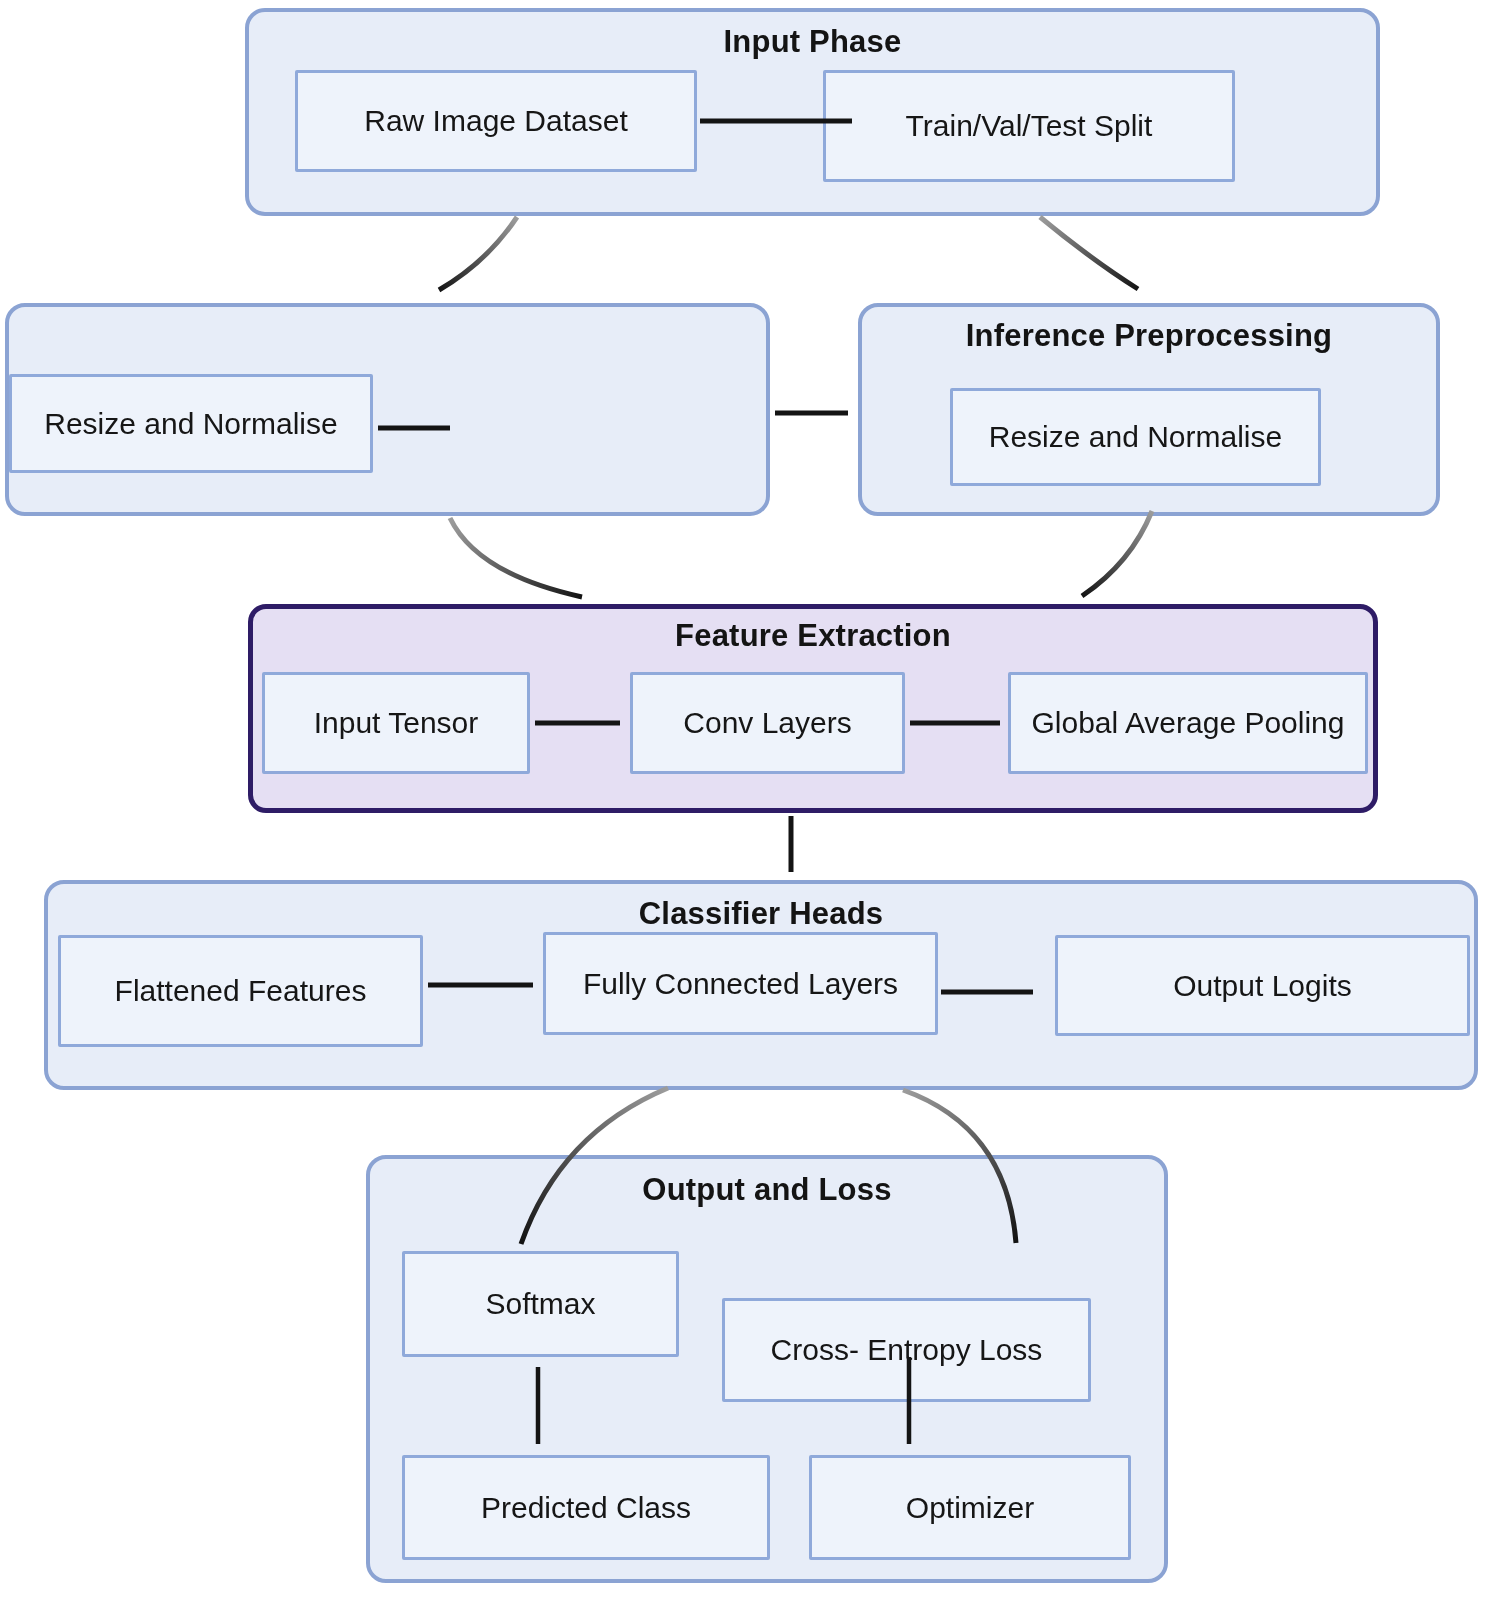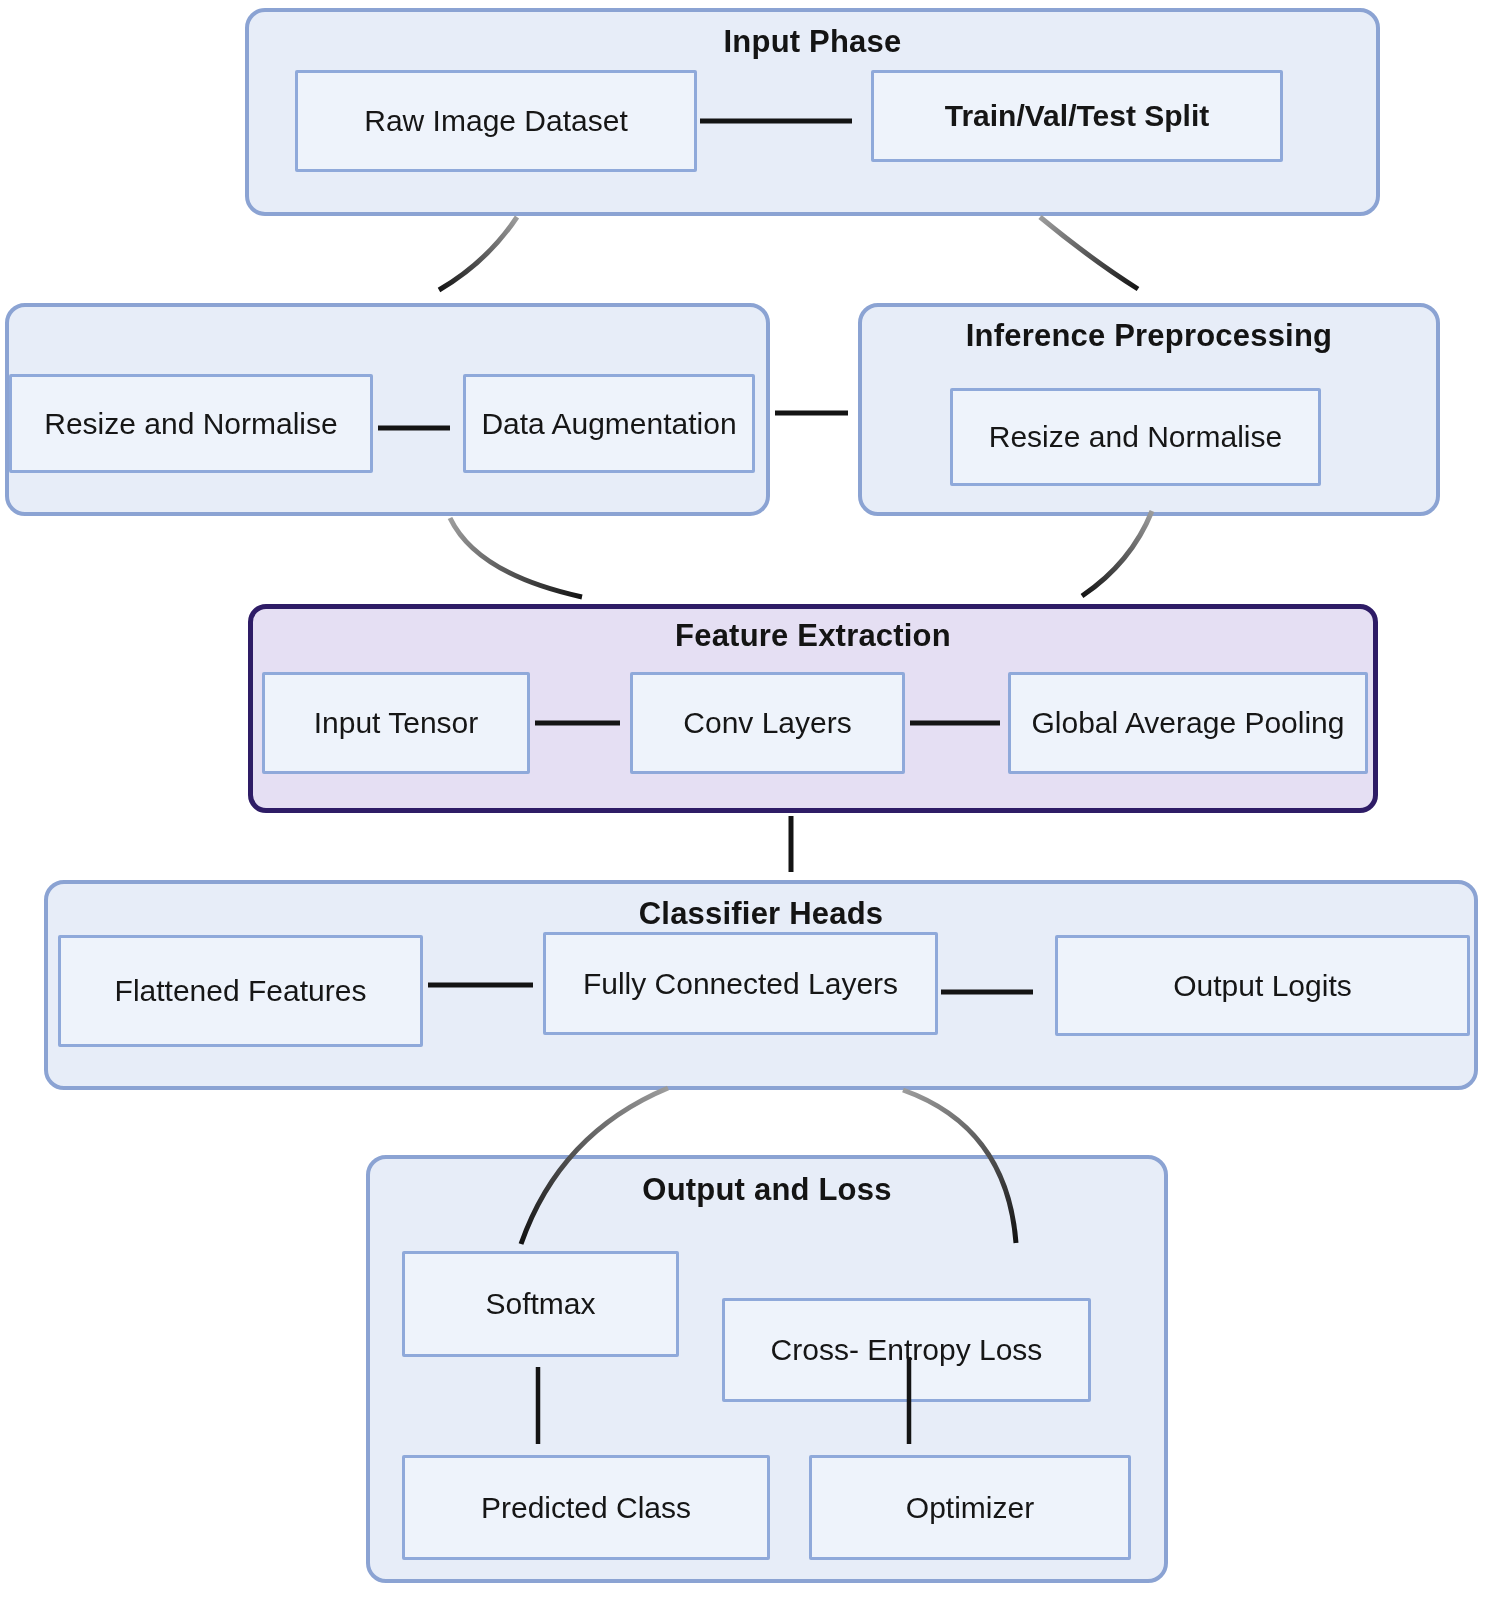--- a/index.html
+++ b/index.html
@@ -70,24 +70,23 @@
   <div class="section" style="left:44px;top:880px;width:1434px;height:210px;"></div>
   <div class="section" style="left:366px;top:1155px;width:802px;height:428px;"></div>
 
   <div class="section-title" style="left:245px;top:24px;width:1135px;">Input Phase</div>
   <div class="section-title" style="left:858px;top:318px;width:582px;">Inference Preprocessing</div>
   <div class="section-title" style="left:248px;top:618px;width:1130px;">Feature Extraction</div>
   <div class="section-title" style="left:44px;top:896px;width:1434px;">Classifier Heads</div>
   <div class="section-title" style="left:366px;top:1172px;width:802px;">Output and Loss</div>
 
   <div class="node" style="left:295px;top:70px;width:402px;height:102px;">Raw Image Dataset</div>
-  <div class="node" style="left:871px;top:70px;width:412px;height:92px;font-weight:bold;">Train/Val/Test Split</div>
+  <div class="node" style="left:823px;top:70px;width:412px;height:112px;">Train/Val/Test Split</div>
 
   <div class="node" style="left:9px;top:374px;width:364px;height:99px;">Resize and Normalise</div>
-  <div class="node" style="left:463px;top:374px;width:292px;height:99px;">Data Augmentation</div>
 
   <div class="node" style="left:950px;top:388px;width:371px;height:98px;">Resize and Normalise</div>
 
   <div class="node" style="left:262px;top:672px;width:268px;height:102px;">Input Tensor</div>
   <div class="node" style="left:630px;top:672px;width:275px;height:102px;">Conv Layers</div>
   <div class="node" style="left:1008px;top:672px;width:360px;height:102px;">Global Average Pooling</div>
 
   <div class="node" style="left:58px;top:935px;width:365px;height:112px;">Flattened Features</div>
   <div class="node" style="left:543px;top:932px;width:395px;height:103px;">Fully Connected Layers</div>
   <div class="node" style="left:1055px;top:935px;width:415px;height:101px;">Output Logits</div>

